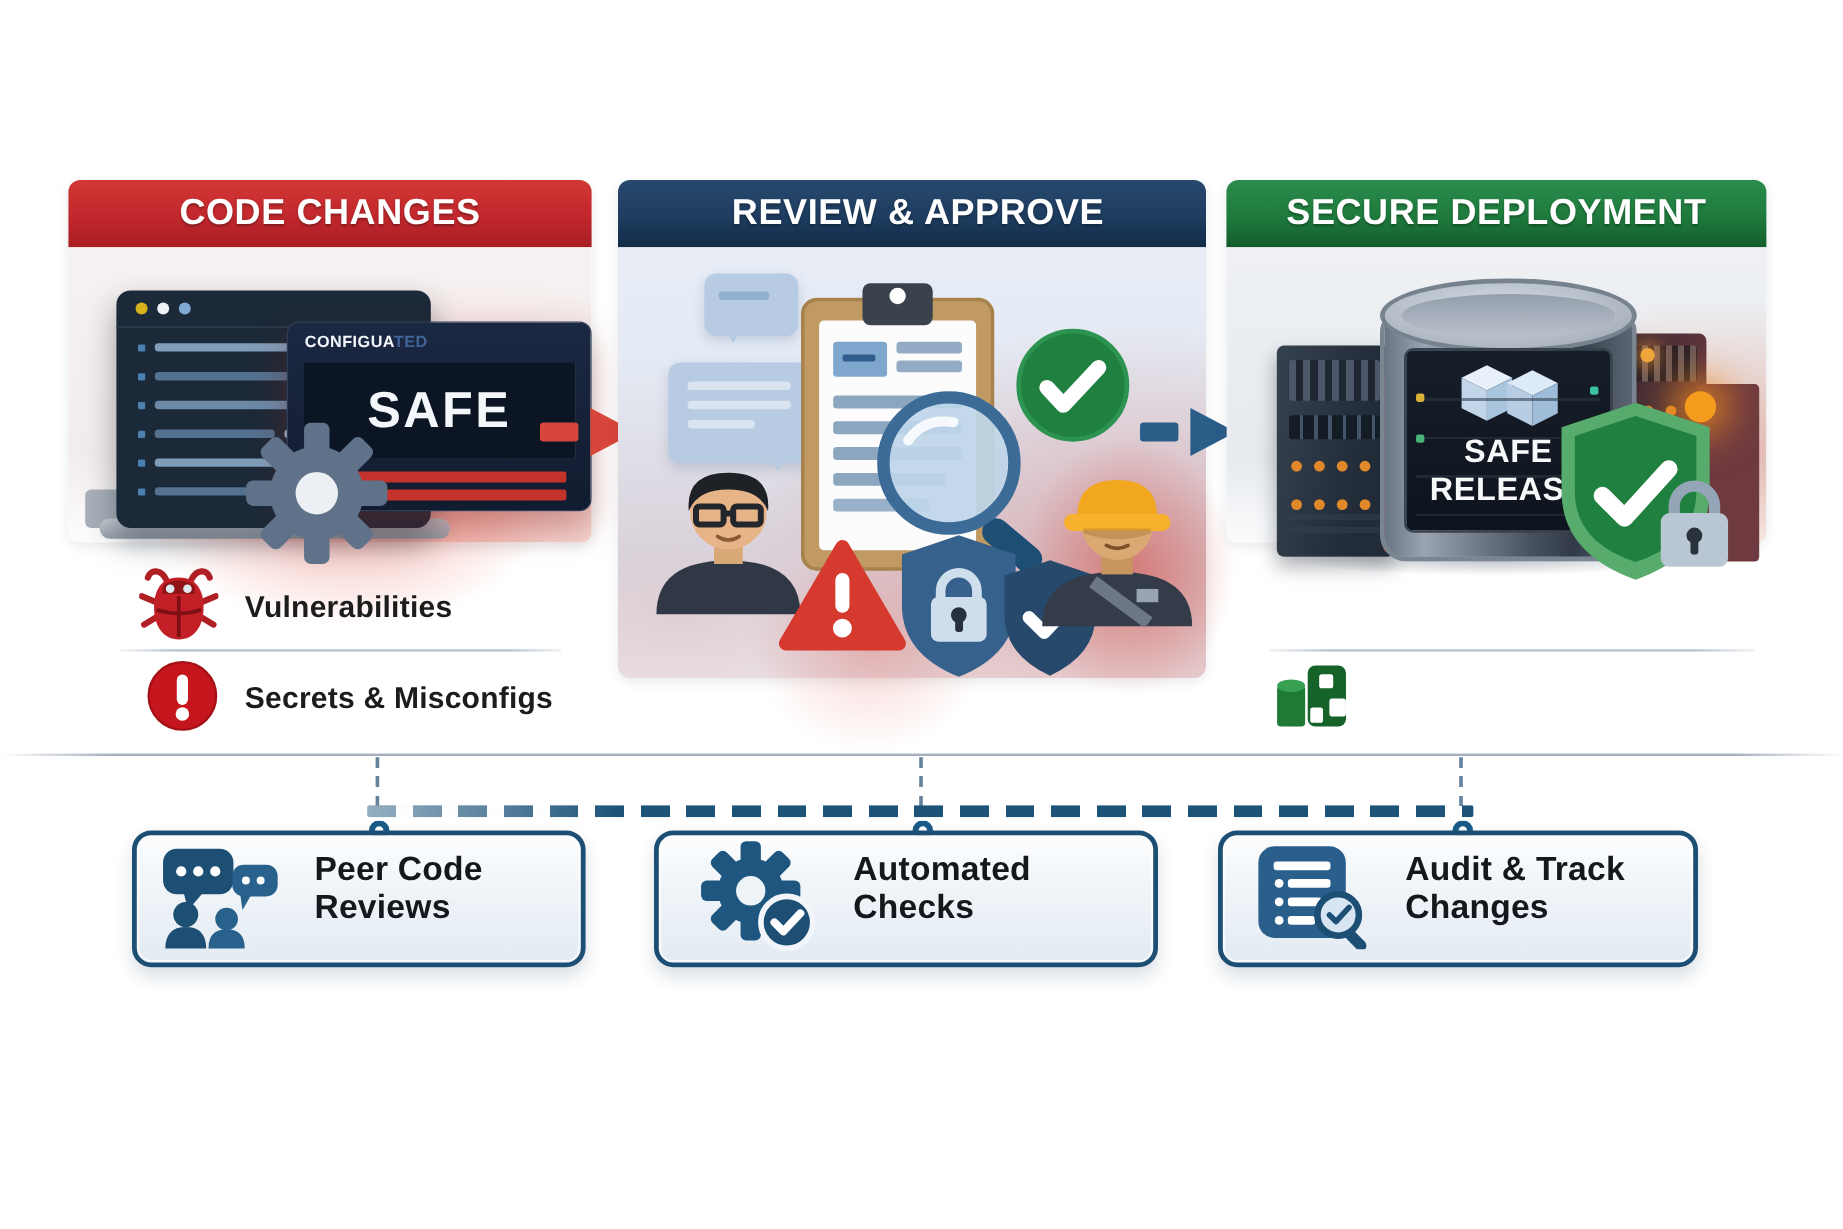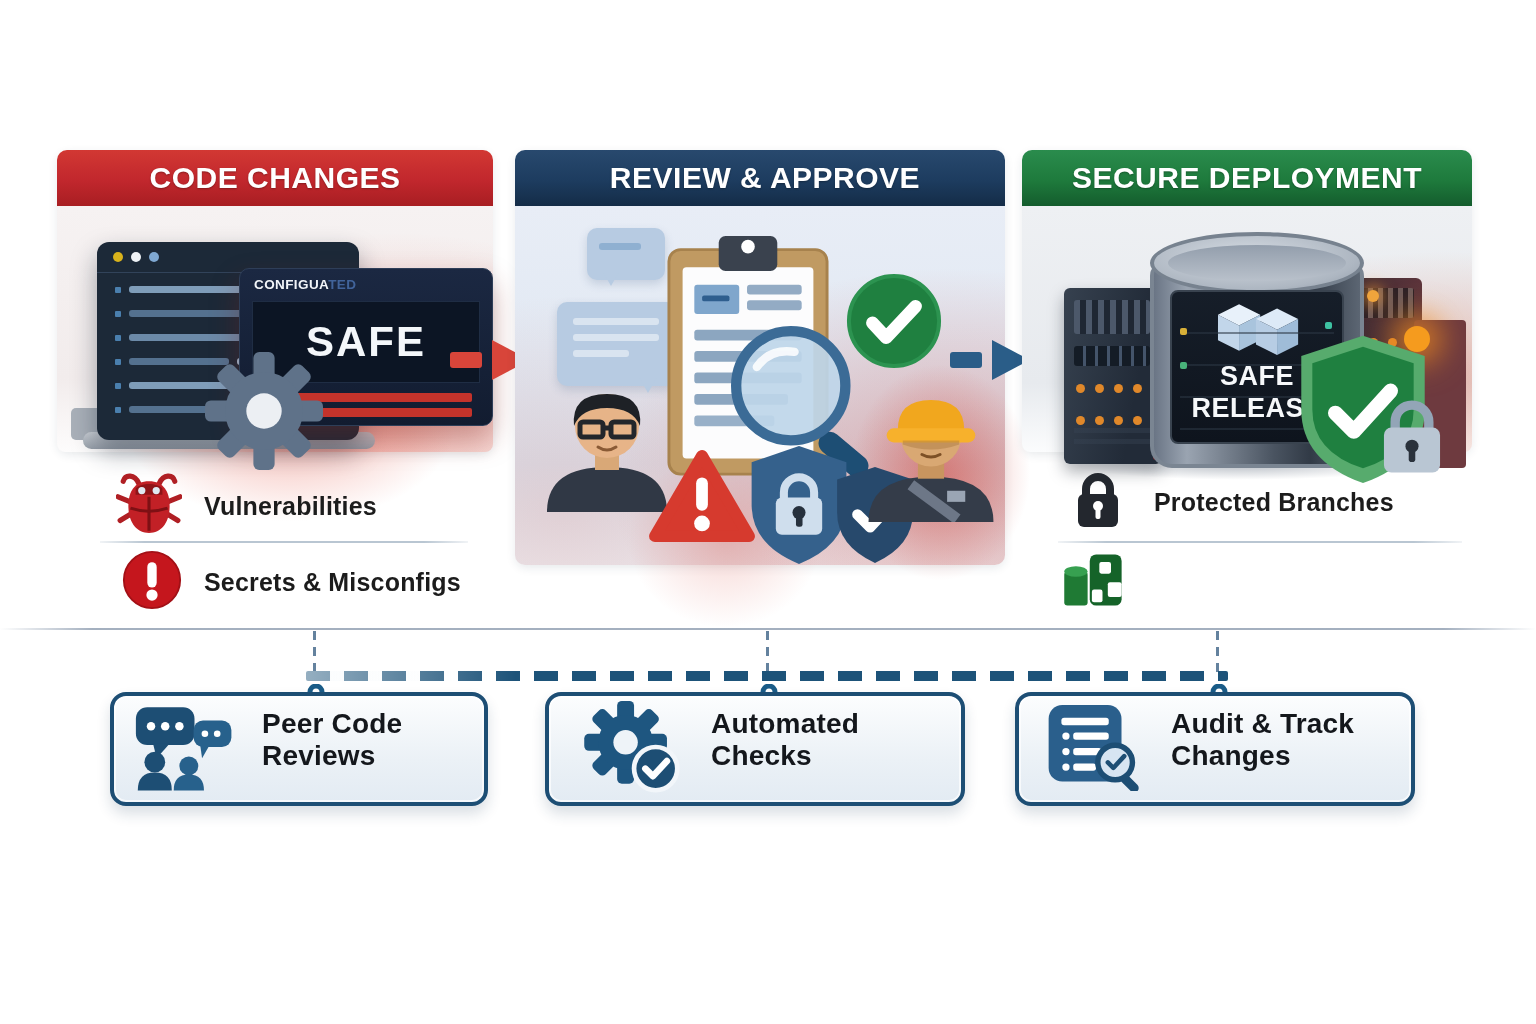--- a/index.html
+++ b/index.html
@@ -428,31 +428,20 @@
       <svg viewBox="0 0 64 64" width="60" height="60">
         <circle cx="32" cy="32" r="30" fill="#c5161d"></circle>
         <circle cx="32" cy="32" r="30" fill="none" stroke="#a31016" stroke-width="2"></circle>
         <rect x="27" y="13" width="10" height="27" rx="5" fill="#fff"></rect>
         <circle cx="32" cy="48" r="6" fill="#fff"></circle>
       </svg>
     </div>
     <span class="txt" style="margin-left:22px;">Secrets &amp; Misconfigs</span>
   </div>
 
-  <div class="lrow" style="left:1058px;top:468px;width:410px;">
-    <div style="margin-left:8px;">
-      <svg viewBox="0 0 64 64" width="64" height="64">
-        <path d="M20 28 V21 a12 12 0 0 1 24 0 v7" fill="none" stroke="#23272e" stroke-width="8"></path>
-        <rect x="12" y="26" width="40" height="33" rx="6" fill="#23272e"></rect>
-        <circle cx="32" cy="38" r="5" fill="#fff"></circle>
-        <rect x="29.5" y="38" width="5" height="13" rx="2" fill="#fff"></rect>
-      </svg>
-    </div>
-    <span class="txt" style="margin-left:24px;">Protected Branches</span>
-  </div>
   <div class="divider" style="left:1058px;top:541px;width:404px;"></div>
   <div class="lrow" style="left:1058px;top:548px;width:410px;">
     <div style="margin-left:2px;">
       <svg viewBox="0 0 64 64" width="68" height="68">
         <rect x="4" y="24" width="22" height="32" rx="3" fill="#1f7a34"></rect>
         <ellipse cx="15" cy="24" rx="11" ry="5" fill="#37a050"></ellipse>
         <rect x="28" y="8" width="30" height="48" rx="6" fill="#156329"></rect>
         <rect x="37" y="15" width="11" height="11" rx="2" fill="#fff"></rect>
         <rect x="45" y="34" width="13" height="14" rx="2" fill="#fff"></rect>
         <rect x="30" y="41" width="10" height="12" rx="2" fill="#fff"></rect>

